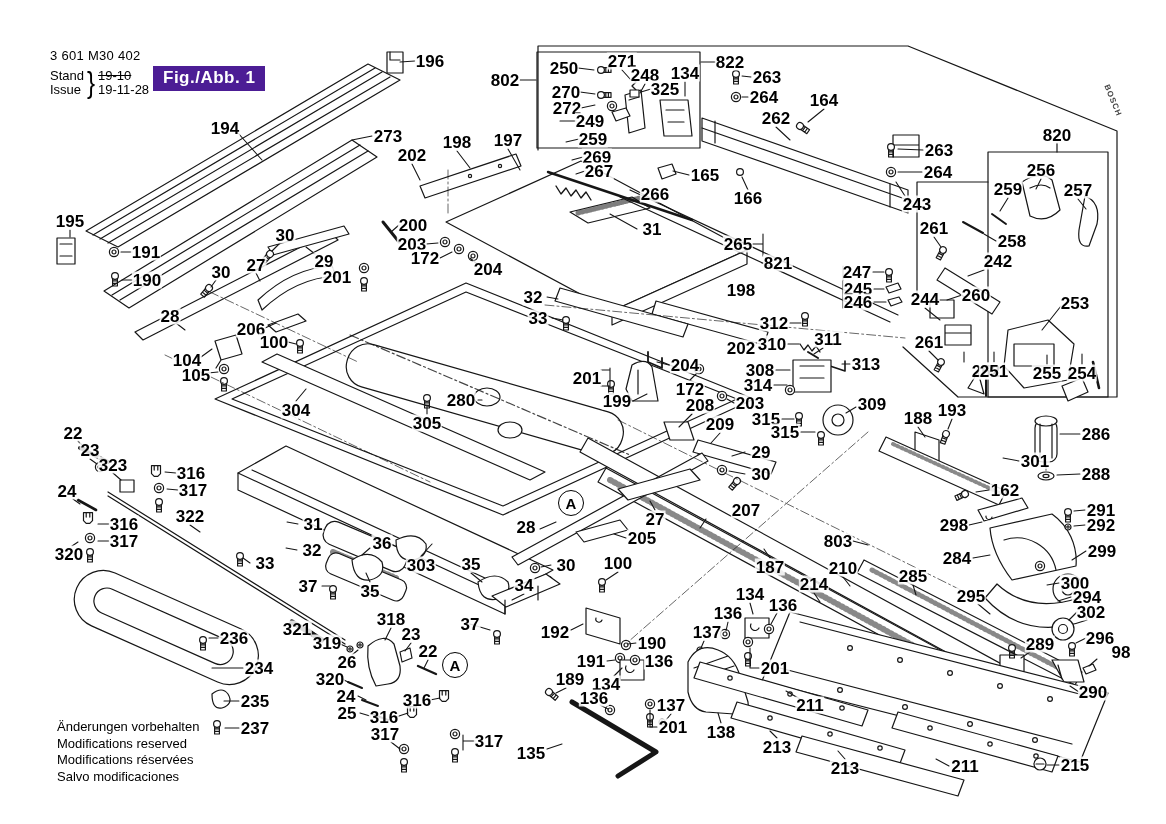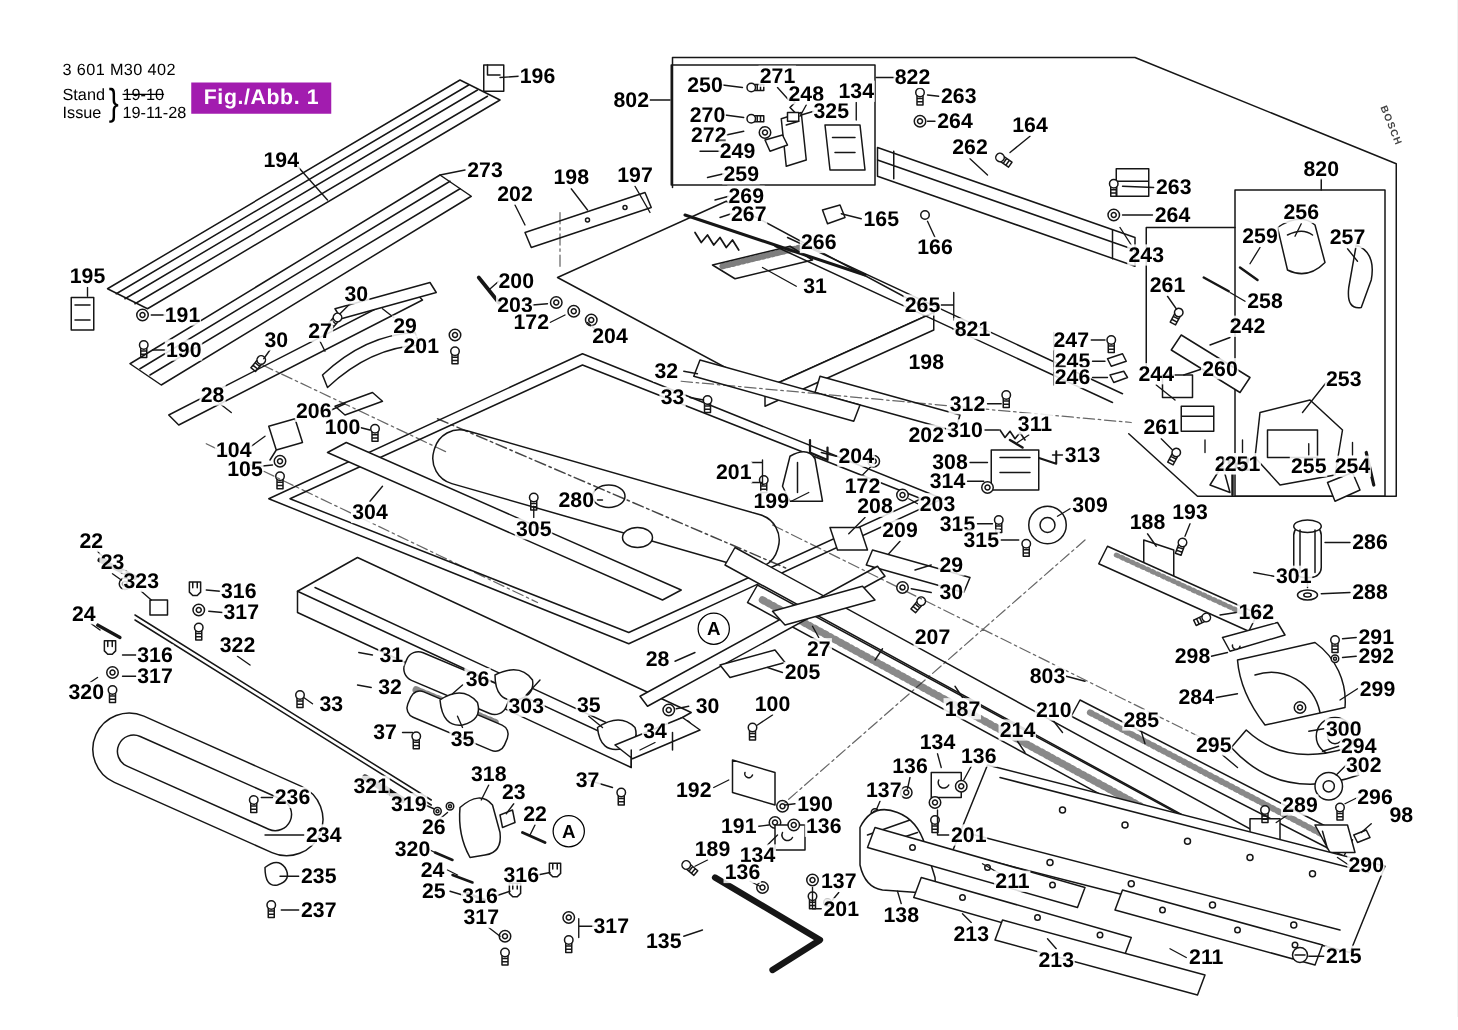--- a/index.html
+++ b/index.html
@@ -7,21 +7,21 @@
           font-family:"Liberation Sans","DejaVu Sans",sans-serif;color:#000;}
   .art{position:absolute;left:0;top:0;}
   .art *{vector-effect:non-scaling-stroke;}
   .hdr{position:absolute;left:50px;top:48px;}
   .pn{font-size:13px;letter-spacing:.3px;}
   .si{display:flex;align-items:center;margin-top:6px;}
   .sicol{font-size:13px;line-height:14px;}
   .brace{font-size:30px;font-weight:400;margin:0 2px;line-height:28px;transform:scaleX(.8);}
   .dates{font-size:13px;line-height:14px;}
   .strike{text-decoration:line-through;}
-  .figbox{position:absolute;left:153px;top:66px;background:#a21caf;color:#fff;
+  .figbox{position:absolute;left:153px;top:66px;background:#4c1d95;color:#fff;
           font-size:17px;font-weight:bold;padding:2px 10px 3px;letter-spacing:.5px;}
   .plabel{position:absolute;transform:translate(-50%,-50%);font-size:17px;font-weight:bold;
           line-height:17px;background:rgba(255,255,255,.85);padding:0 1px;white-space:nowrap;}
   .callout{position:absolute;transform:translate(-50%,-50%);width:24px;height:24px;border:1.7px solid #000;
            border-radius:50%;font-size:15px;font-weight:bold;display:flex;align-items:center;
            justify-content:center;background:rgba(255,255,255,.9);}
   .legal{position:absolute;left:57px;top:719px;font-size:13px;line-height:16.5px;}
   .brand{position:absolute;left:1096px;top:96px;font-size:8px;font-weight:bold;color:#444;
          transform:rotate(68deg);letter-spacing:1px;}
 </style>
@@ -541,14 +541,20 @@
       <span class="plabel" style="left: 531px; top: 753px;">135</span>
       <span class="plabel" style="left: 810px; top: 705px;">211</span>
       <span class="plabel" style="left: 777px; top: 747px;">213</span>
       <span class="plabel" style="left: 845px; top: 768px;">213</span>
       <span class="plabel" style="left: 965px; top: 766px;">211</span>
       <span class="plabel" style="left: 1075px; top: 765px;">215</span>
       <span class="callout" style="left: 571px; top: 503px;">A</span>
       <span class="callout" style="left: 455px; top: 665px;">A</span>
     </div>
 
+  <div class="legal" id="legal">
+      <div>Änderungen vorbehalten</div>
+      <div>Modifications reserved</div>
+      <div>Modifications réservées</div>
+      <div>Salvo modificaciones</div>
+    </div>
 
 </div>
 
 </body></html>

